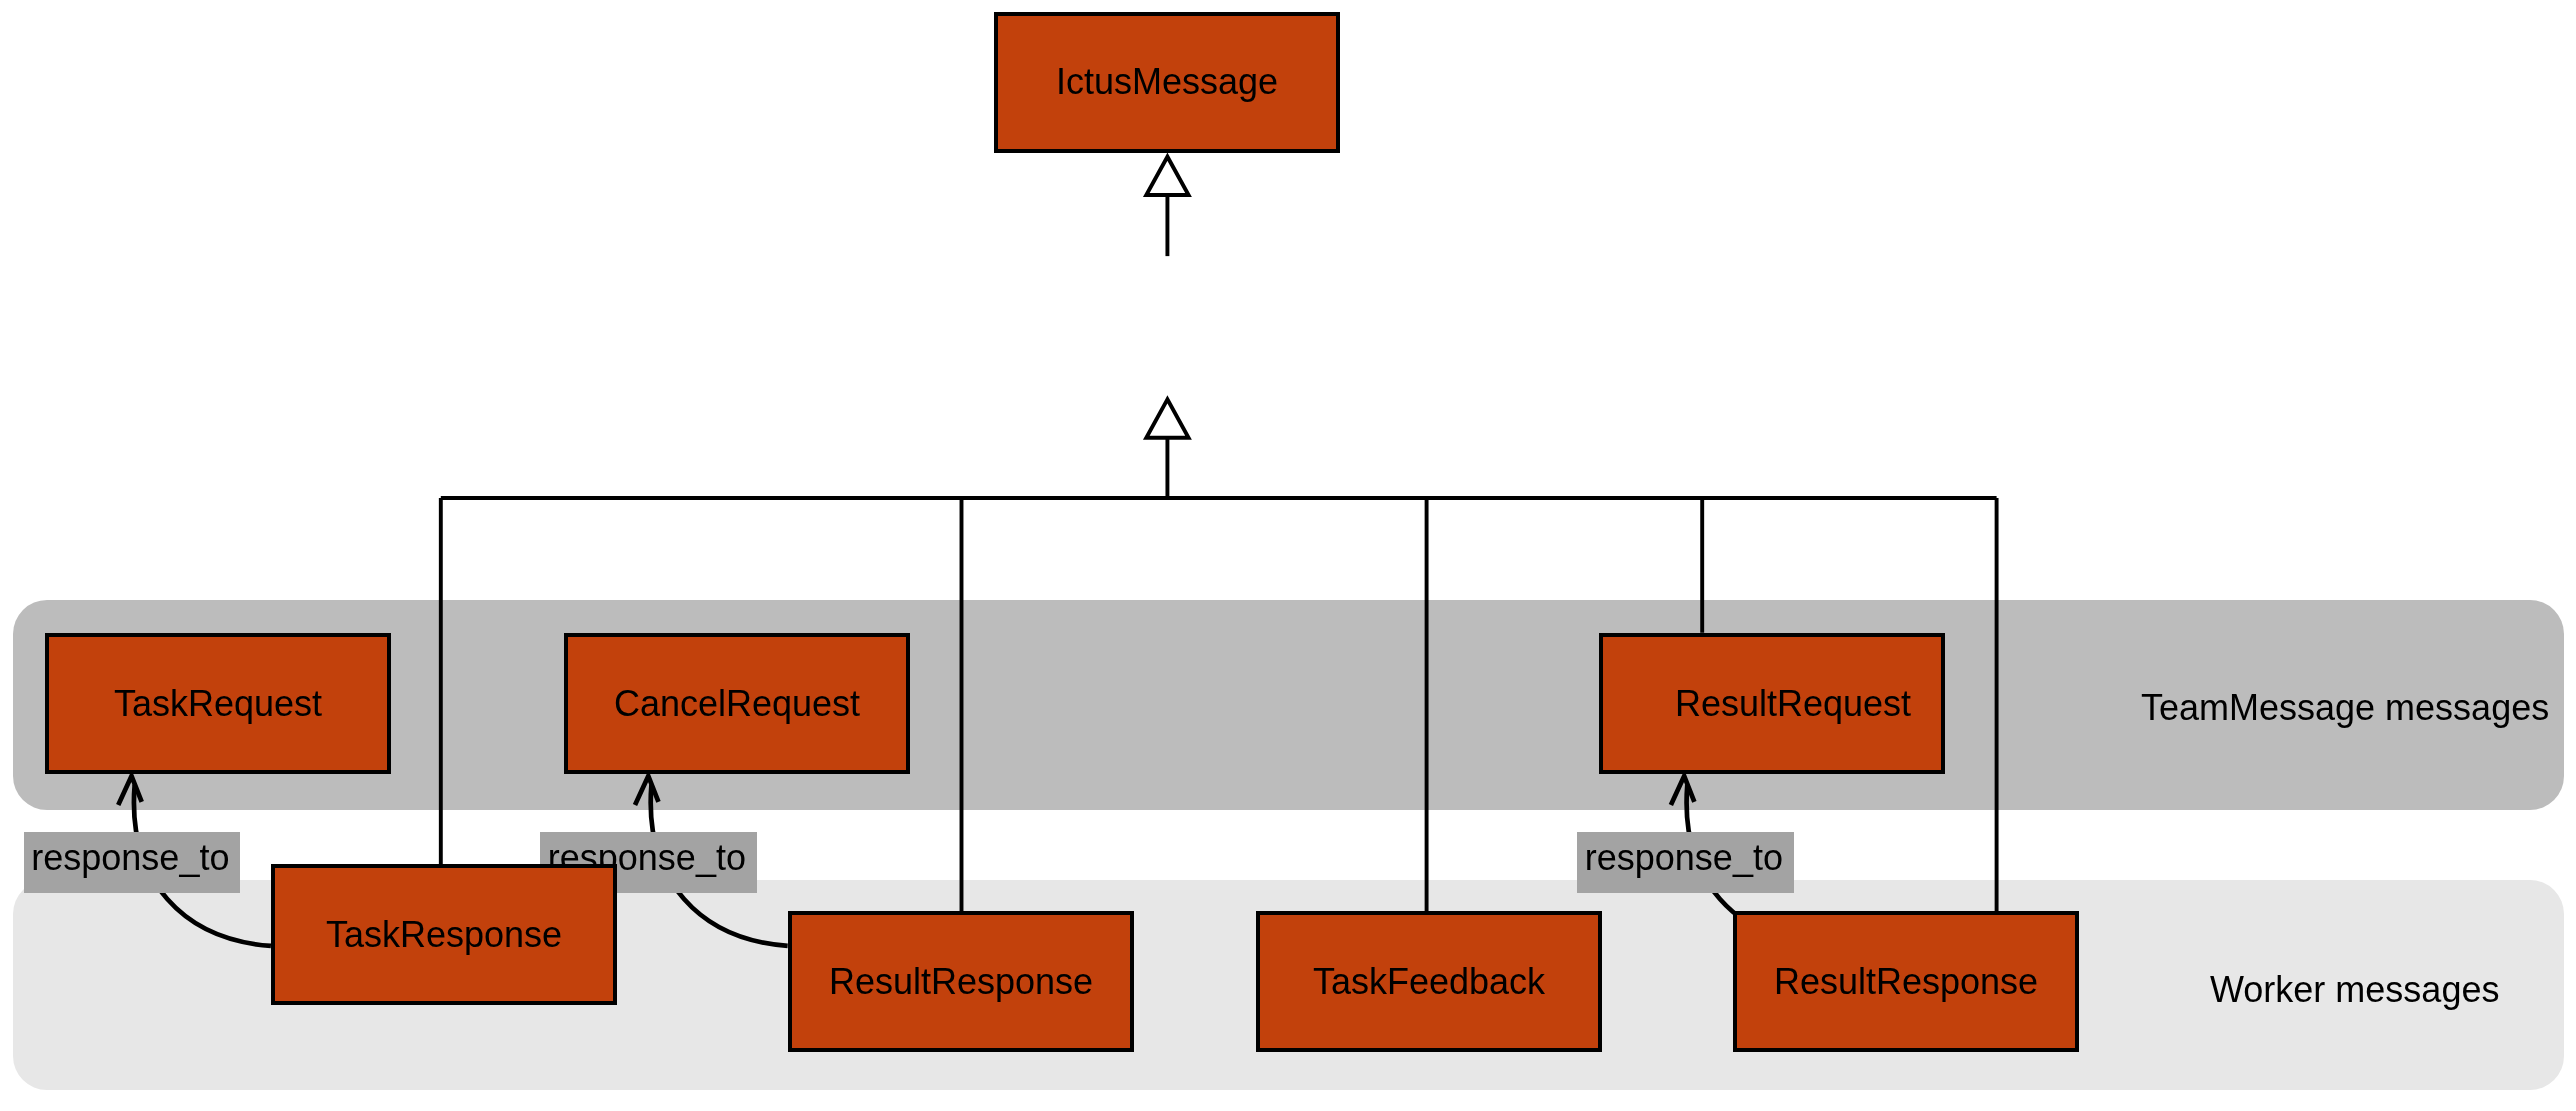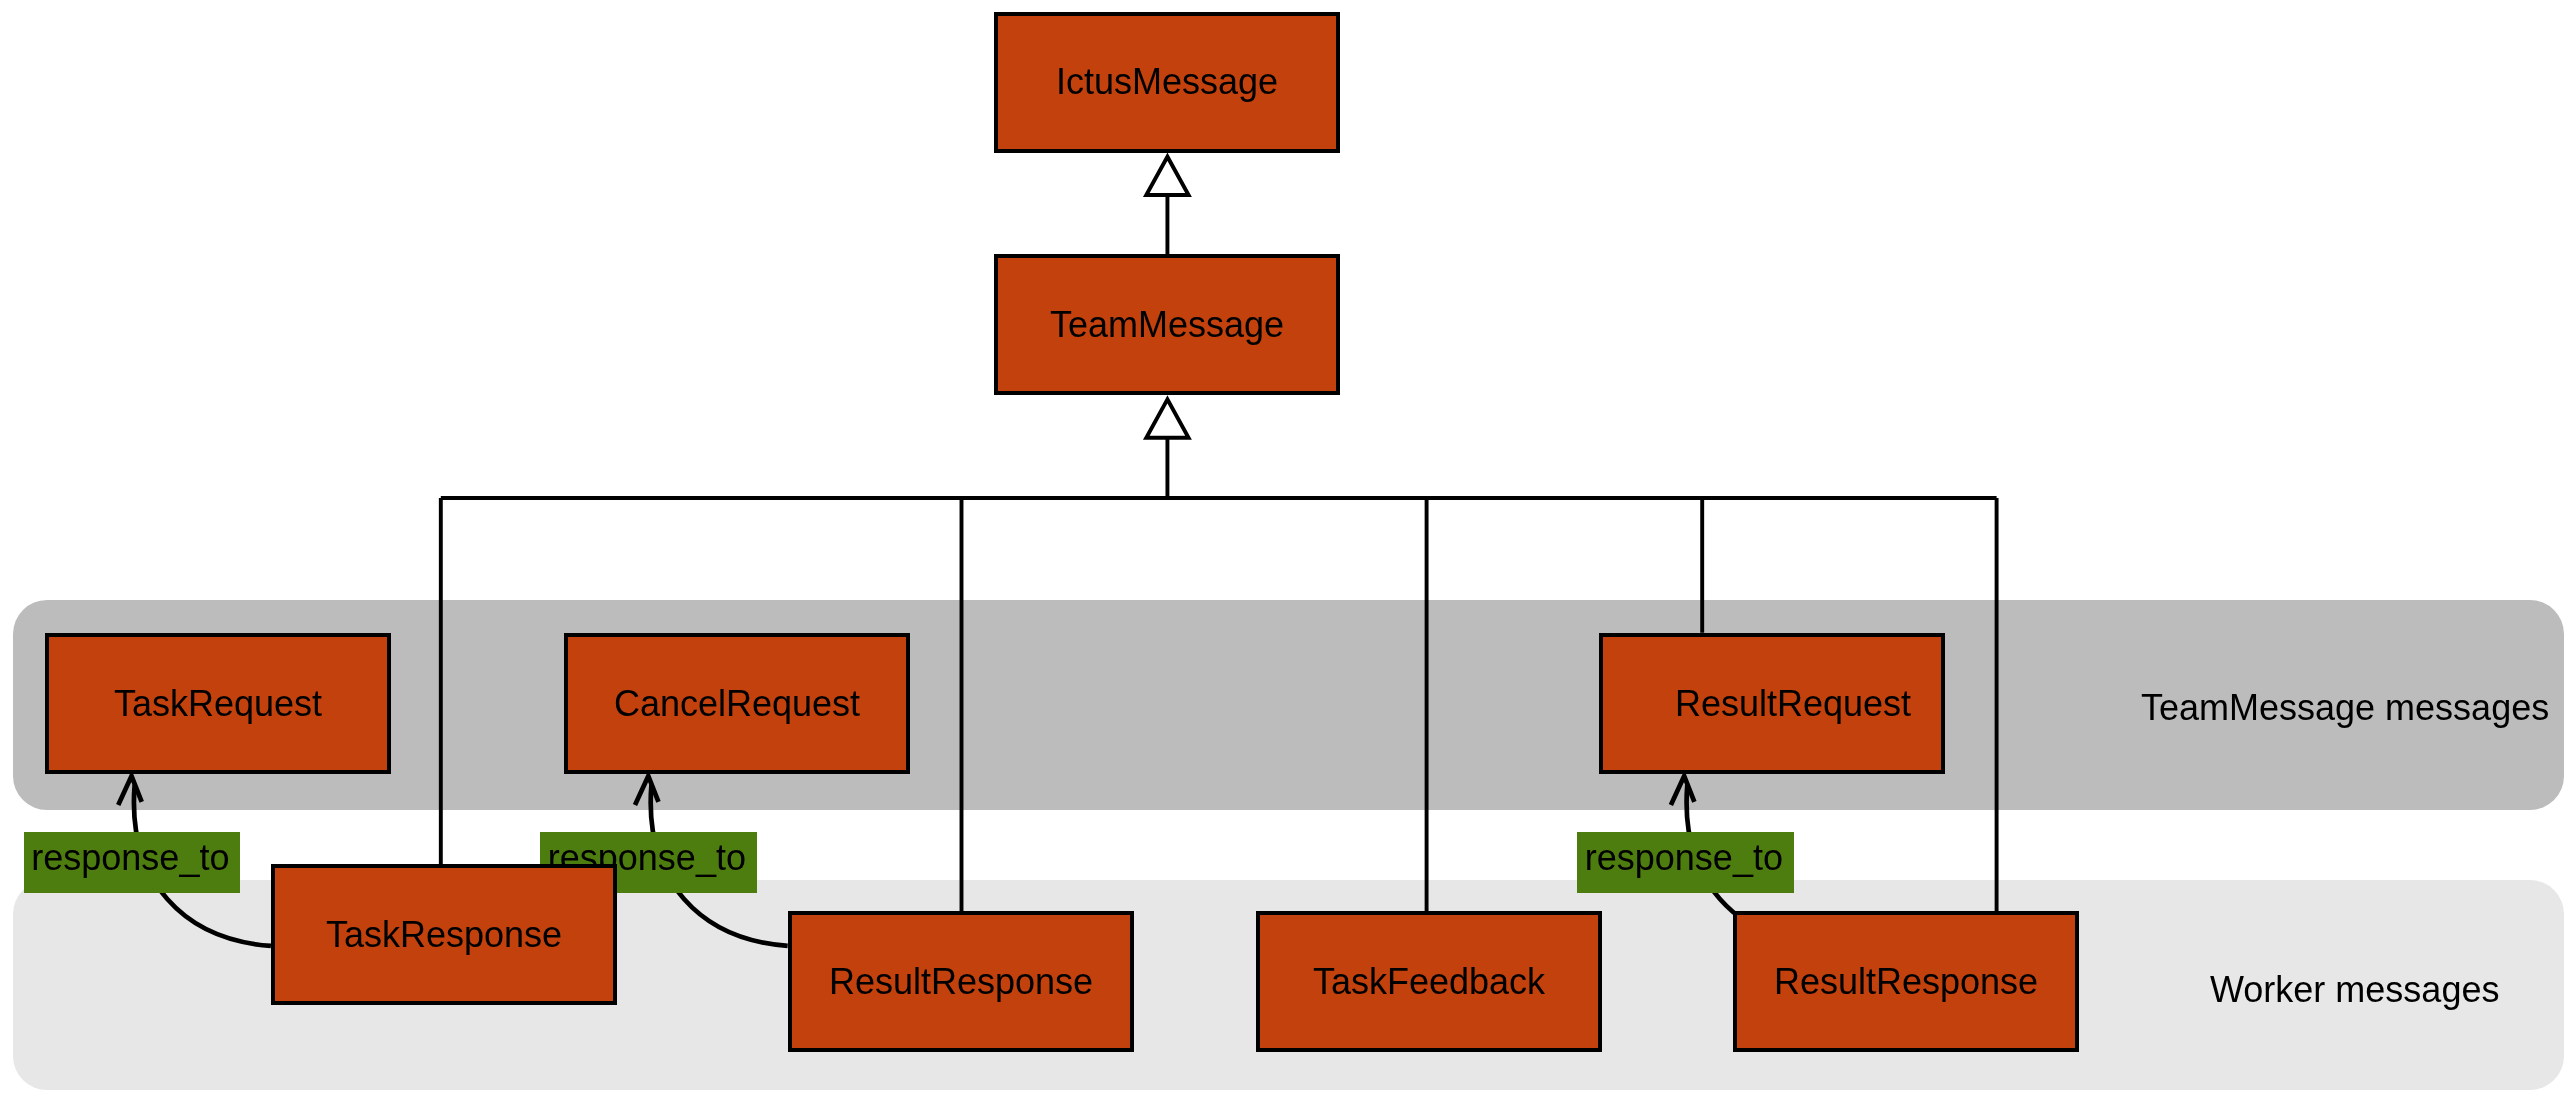--- a/index.html
+++ b/index.html
@@ -32,21 +32,21 @@
   #node-team{left:994px;top:254px;}
   #node-task-request{left:45px;top:633px;}
   #node-cancel-request{left:564px;top:633px;}
   #node-result-request{left:1599px;top:633px;padding-left:42px;}
   #node-task-response{left:271px;top:864px;}
   #node-cancel-response{left:788px;top:911px;}
   #node-task-feedback{left:1256px;top:911px;text-align:center;}
   #node-result-response{left:1733px;top:911px;}
   .edge-label{
     position:absolute;
-    background:#4d7c0f;
+    background:#a3a3a3;
     font-size:36px;
     line-height:39px;
     padding:6.3px 11px 15.7px 7.8px;
     white-space:nowrap;
   }
   #edge-label-1{left:23.5px;top:832px;}
   #edge-label-2{left:540px;top:832px;}
   #edge-label-3{left:1577px;top:832px;}
   .band-label{
     position:absolute;
@@ -93,21 +93,20 @@
       <path class="stroke" d="M 346 1208 C 235 1200, 162 1125, 172 1002" stroke-width="6"></path>
       <polyline class="stroke" points="151,1028 168,991 181,1024" stroke-width="6"></polyline>
     </g>
   </svg>
 
   <div class="edge-label" id="edge-label-1">response_to</div>
   <div class="edge-label" id="edge-label-2">response_to</div>
   <div class="edge-label" id="edge-label-3">response_to</div>
 
   <div class="node" id="node-ictus">IctusMessage</div>
-  <div class="node" id="node-team">TeamMessage</div>
   <div class="node" id="node-task-request">TaskRequest</div>
   <div class="node" id="node-cancel-request">CancelRequest</div>
   <div class="node" id="node-result-request">ResultRequest</div>
   <div class="node" id="node-task-response">TaskResponse</div>
   <div class="node" id="node-cancel-response">ResultResponse</div>
   <div class="node" id="node-task-feedback">TaskFeedback</div>
   <div class="node" id="node-result-response">ResultResponse</div>
 
   <div class="band-label" id="band-label-supervisor">TeamMessage messages</div>
   <div class="band-label" id="band-label-worker">Worker messages</div>

